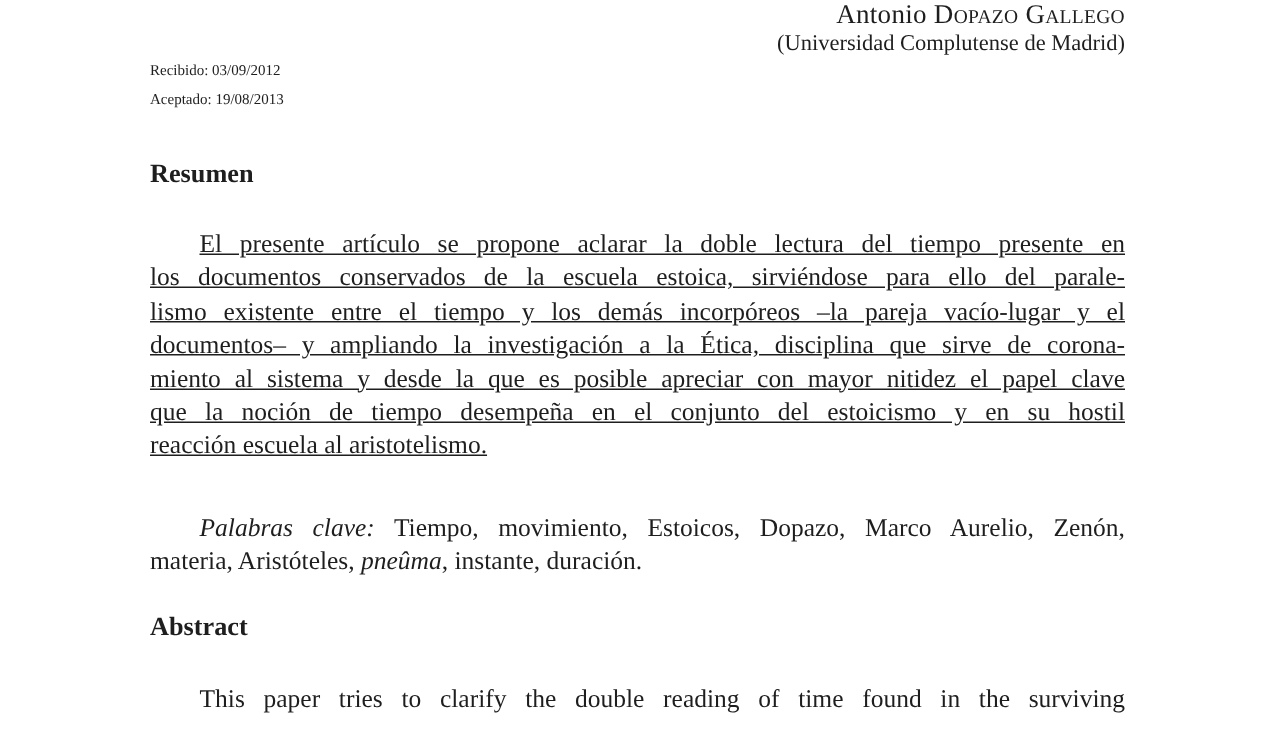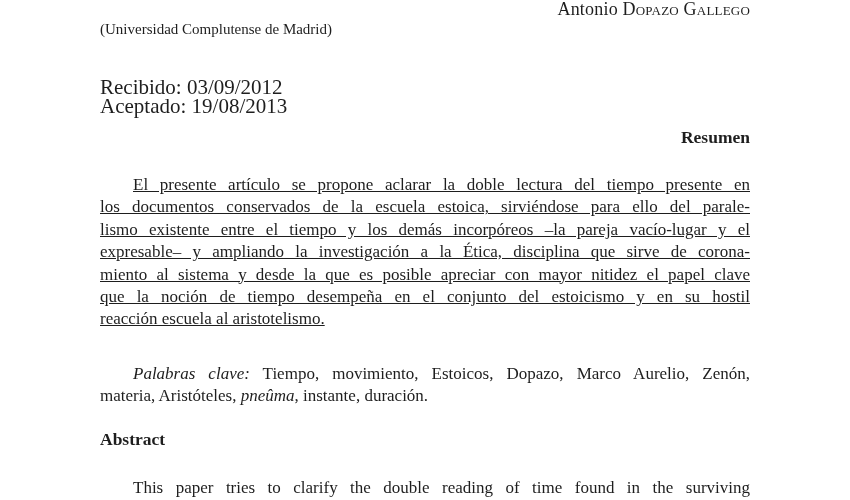--- a/index.html
+++ b/index.html
@@ -22,36 +22,35 @@
     text-align: right;
     font-size: 18px;
     line-height: 20px;
     margin-top: -1px;
     letter-spacing: 0.2px;
   }
   .smallcaps {
     font-variant: small-caps;
   }
   .affiliation {
-    text-align: left;
+    text-align: right;
     font-size: 15px;
     line-height: 17px;
     margin-top: 2px;
   }
   .dates {
-    margin-top: 40px;
-    font-size: 21px;
+    font-size: 10px;
     line-height: 19px;
   }
   .section-heading {
     font-weight: bold;
     font-size: 17.5px;
     line-height: 19px;
   }
-  .resumen-heading { margin-top: 12px; text-align: right; }
+  .resumen-heading { margin-top: 30px; }
   .abstract-heading { margin-top: 22px; }
   .para {
     font-size: 17px;
     line-height: 22.4px;
   }
   .para-resumen { margin-top: 27px; text-decoration: underline; }
   .para-keywords { margin-top: 32px; }
   .para-abstract { margin-top: 28px; }
   .jline {
     text-align: justify;
@@ -80,21 +79,21 @@
     <div>Recibido: 03/09/2012</div>
     <div>Aceptado: 19/08/2013</div>
   </div>
 
   <div class="section-heading resumen-heading">Resumen</div>
 
   <div class="para para-resumen">
     <div class="jline indent">El presente artículo se propone aclarar la doble lectura del tiempo presente en</div>
     <div class="jline">los documentos conservados de la escuela estoica, sirviéndose para ello del parale-</div>
     <div class="jline">lismo existente entre el tiempo y los demás incorpóreos –la pareja vacío-lugar y el</div>
-    <div class="jline">expresable– y ampliando la investigación a la Ética, disciplina que sirve de corona-</div>
+    <div class="jline">documentos– y ampliando la investigación a la Ética, disciplina que sirve de corona-</div>
     <div class="jline">miento al sistema y desde la que es posible apreciar con mayor nitidez el papel clave</div>
     <div class="jline">que la noción de tiempo desempeña en el conjunto del estoicismo y en su hostil</div>
     <div class="lline">reacción escuela al aristotelismo.</div>
   </div>
 
   <div class="para para-keywords">
     <div class="jline indent"><span class="it">Palabras clave:</span><span> Tiempo, movimiento, Estoicos, Dopazo, Marco Aurelio, Zenón,</span></div>
     <div class="lline"><span>materia, Aristóteles, </span><span class="it">pneûma</span><span>, instante, duración.</span></div>
   </div>
 

